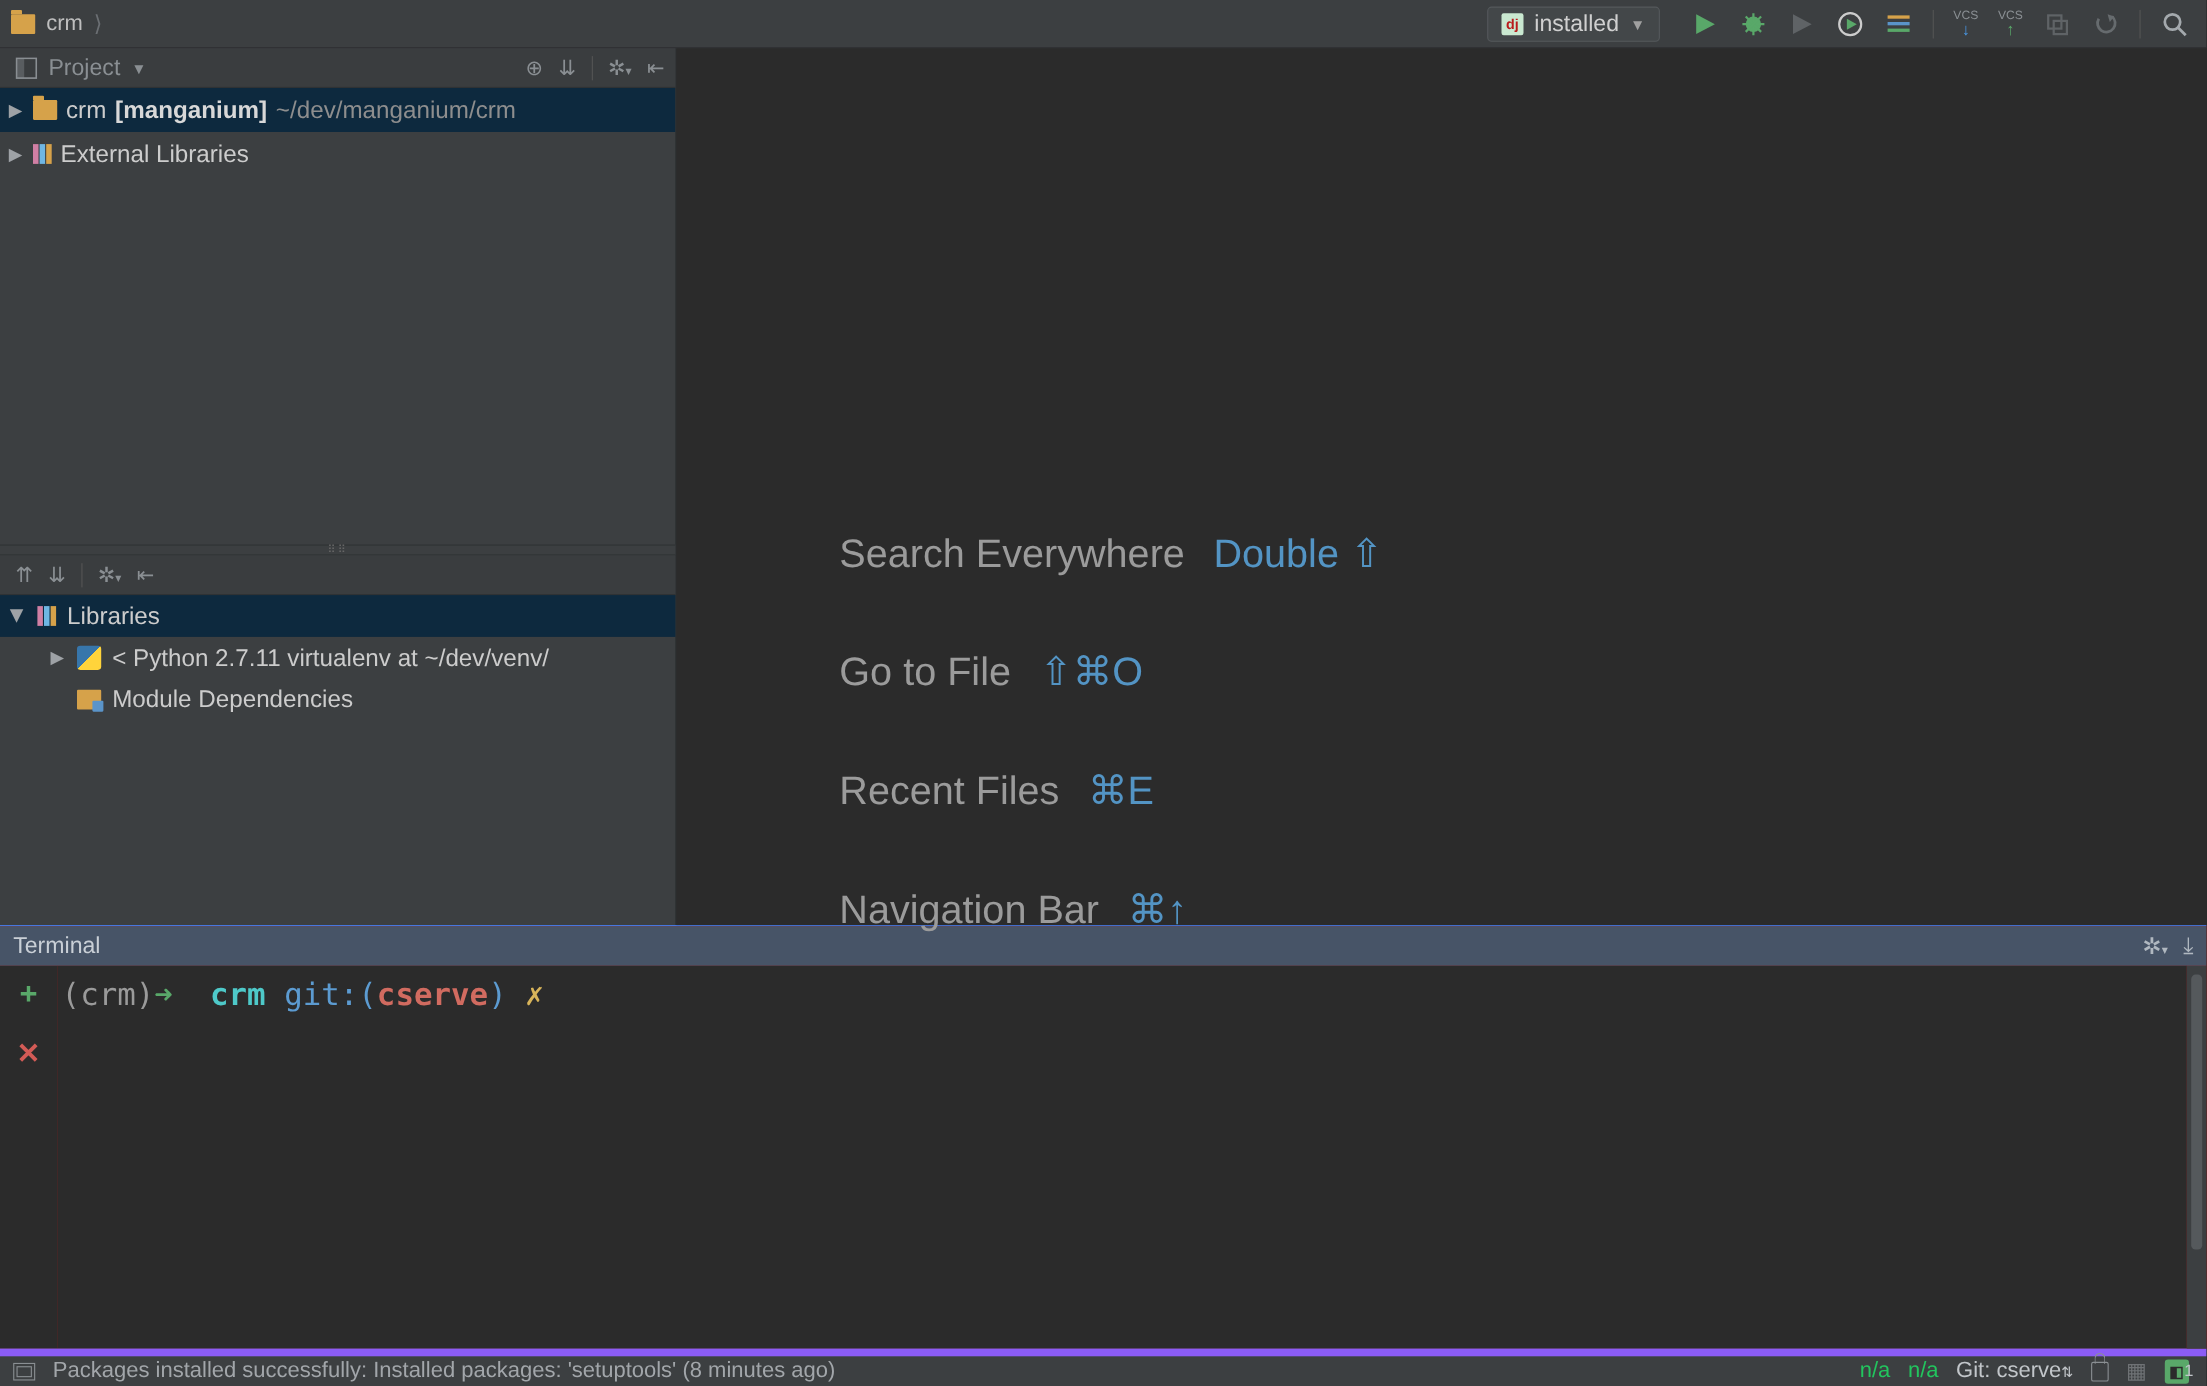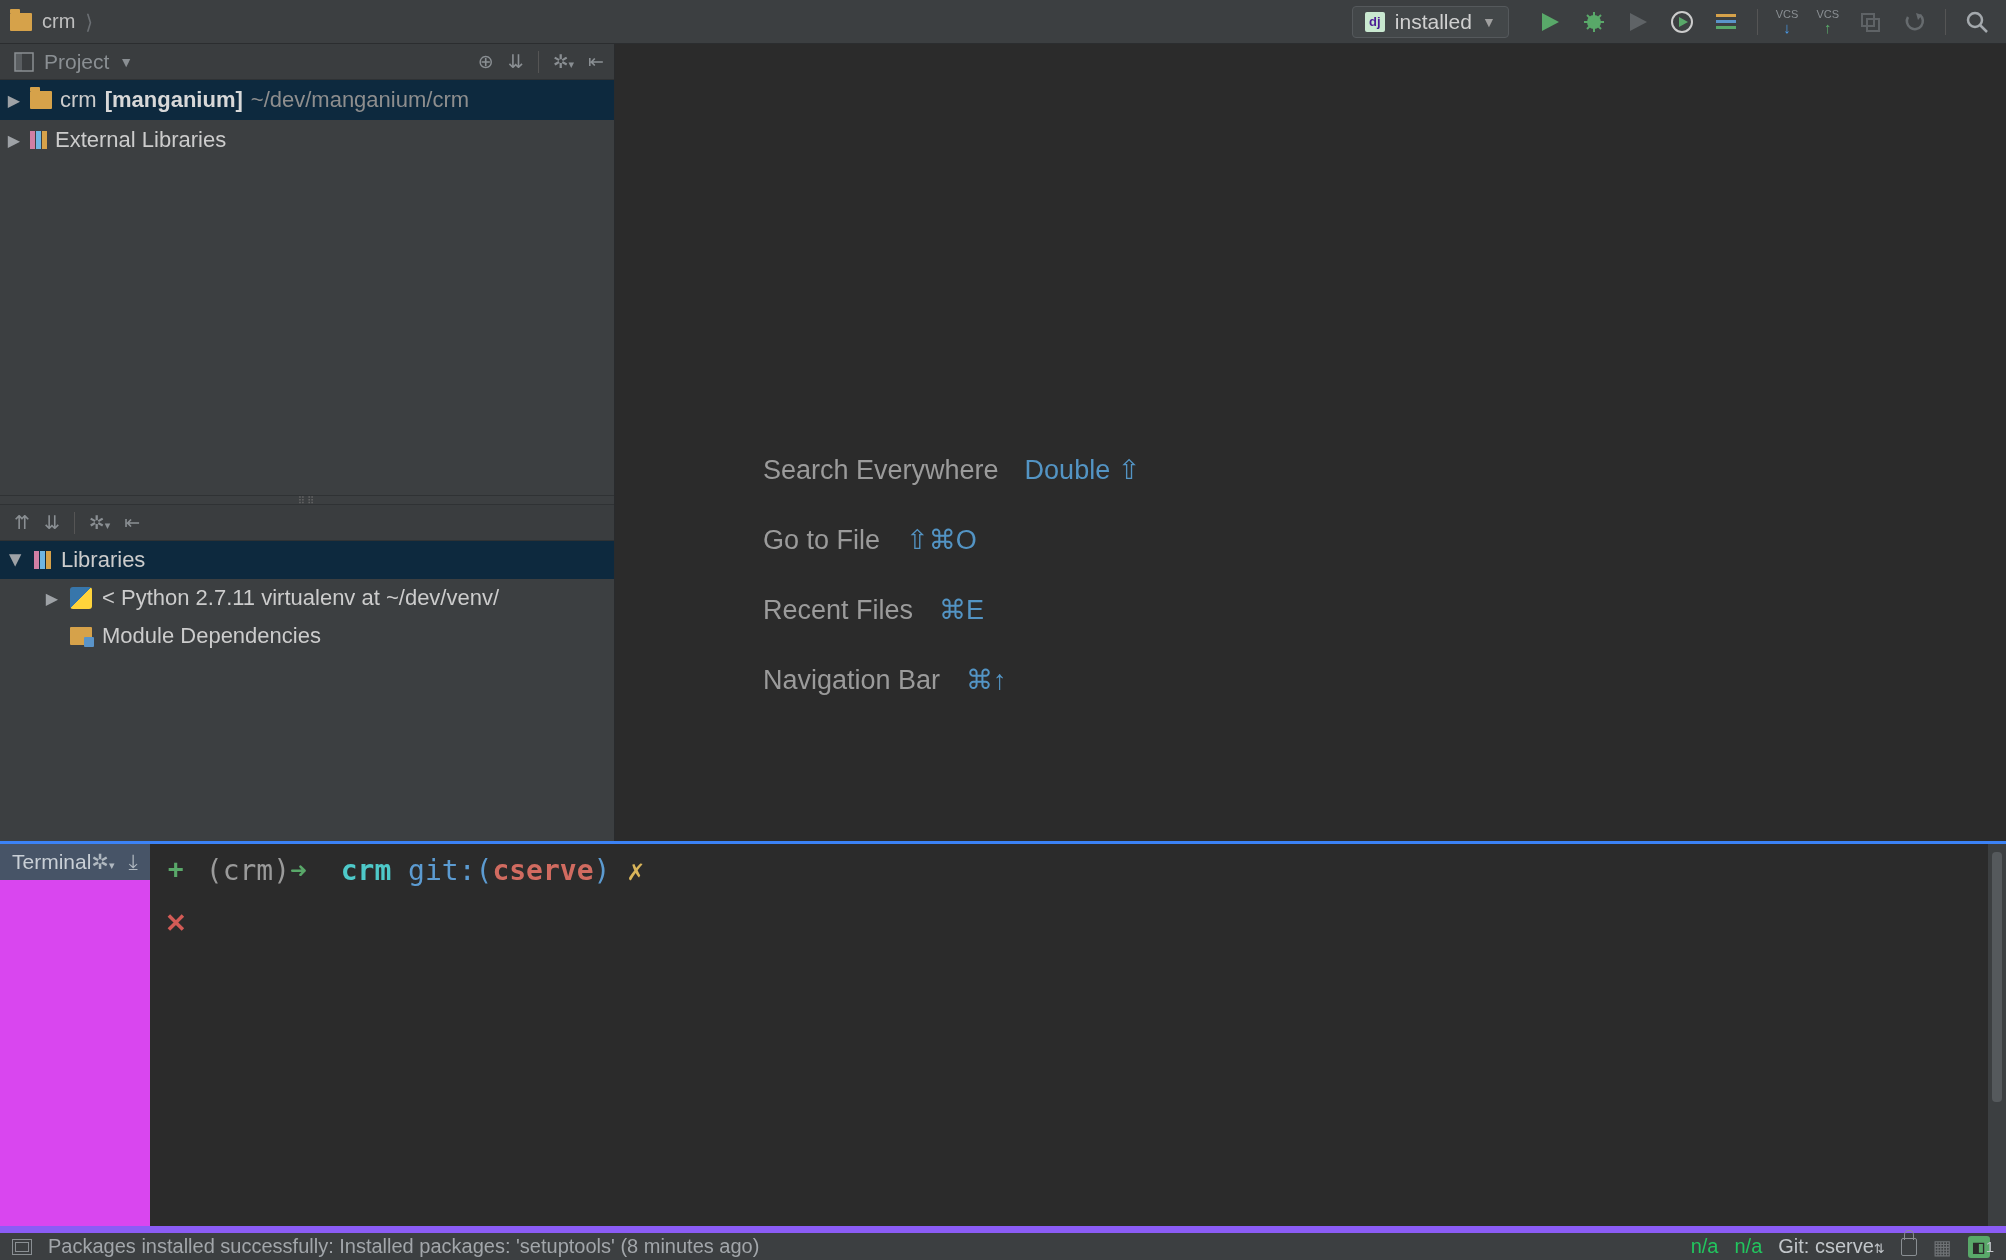--- a/index.html
+++ b/index.html
@@ -7,21 +7,21 @@
 .app { width:2006px; height:1260px; display:flex; flex-direction:column; }
 
 
 .topbar { height:44px; background:#3c3f41; display:flex; align-items:center; font-size:20px; color:#bfbfbf; border-bottom:1px solid #2b2d2f; }
 .breadcrumb { display:flex; align-items:center; padding:0 10px; gap:10px; }
 .folder-icon { width:22px; height:18px; background:#d6a24a; border-radius:1px; position:relative; display:inline-block; }
 .folder-icon::before{ content:""; position:absolute; top:-4px; left:0; width:10px; height:4px; background:#d6a24a; border-radius:1px 1px 0 0;}
 .bc-sep{ color:#6b6f73; font-size:20px;}
 .top-spacer{ flex:1; }
 .runconfig { display:flex; align-items:center; gap:10px; height:32px; padding:0 12px; background:#434749; border:1px solid #55595c; border-radius:4px; margin-right:12px;}
-.dj-icon { width:20px; height:20px; background:#c9e8d0; color:#4c1d95; font-size:13px; font-weight:bold; display:flex; align-items:center; justify-content:center; border-radius:2px;}
+.dj-icon { width:20px; height:20px; background:#c9e8d0; color:#b91c1c; font-size:13px; font-weight:bold; display:flex; align-items:center; justify-content:center; border-radius:2px;}
 .runconfig-label{ color:#d0d0d0; font-size:21px;}
 .chev-down{ color:#a0a0a0; font-size:14px;}
 .toolbar-buttons { display:flex; align-items:center; gap:18px; padding:0 16px;}
 .tb-icon { width:26px; height:26px; display:flex; align-items:center; justify-content:center; font-size:22px;}
 .tb-sep { width:1px; height:26px; background:#555;}
 .vcs-up,.vcs-down { font-size:11px; color:#8a8f93; line-height:1; text-align:center;}
 .vcs-down .arr{ color:#499bea; font-size:15px;}
 .vcs-up .arr{ color:#59a869; font-size:15px;}
 
 
@@ -53,27 +53,27 @@
 .struct-body { height:300px; display:flex; flex-direction:column;}
 .struct-row{ display:flex; align-items:center; height:38px; padding:0 8px; gap:10px; color:#ccc; font-size:22px;}
 .struct-row.selected{ background:#0d293e;}
 .py-icon{ width:22px; height:22px; background:linear-gradient(135deg,#3776ab 50%,#ffd43b 50%); border-radius:3px;}
 .moddep-icon{ width:22px; height:18px; background:#d6a24a; position:relative; border-radius:1px;}
 .moddep-icon::after{ content:""; position:absolute; right:-2px; bottom:-2px; width:10px; height:10px; background:#5a94c9; border-radius:1px;}
 
 
 .editor { flex:1; background:#2b2b2b; position:relative; }
 .hints { position:absolute; left:148px; top:410px; display:flex; flex-direction:column; gap:38px;}
-.hint-row { display:flex; align-items:flex-end; gap:26px; font-size:27px;}
+.hint-row { display:flex; align-items:flex-end; gap:26px; font-size:36px;margin-top:28px;}
 .hint-label { color:#9b9b9b; }
 .hint-key { color:#5394c4; }
 .hint-plain { color:#9b9b9b; font-size:27px;}
 
 
-.terminal { height:385px; display:flex; flex-direction:row; background:#d946ef; border-top:3px solid #3b82f6;}
+.terminal { height:385px; display:flex; flex-direction:column; background:#b91c1c; border-top:1px solid #3b82f6;}
 .term-header{ height:36px; background:#475467; display:flex; align-items:center; padding:0 12px; color:#c9cfd6; font-size:21px;}
 .term-header .sp{flex:1;}
 .term-header .icons{ display:flex; gap:14px; color:#b0b8c0;}
 .term-body{ flex:1; display:flex;}
 .term-gutter{ width:52px; display:flex; flex-direction:column; align-items:center; padding-top:10px; gap:22px; background:#2b2b2b;}
 .plus{ color:#59a869; font-size:28px; font-weight:bold;}
 .xclose{ color:#d35b56; font-size:26px; font-weight:bold;}
 .term-content{ flex:1; background:#2b2b2b; font-family:Menlo,monospace; font-size:28px; padding:10px 4px; color:#c7c7c7;}
 .t-grey{color:#9a9a9a;} .t-arrow{color:#59a869;} .t-cyan{color:#4ec9c9; font-weight:bold;} .t-blue{color:#5c9bd1;} .t-red{color:#d16b60; font-weight:bold;} .t-yellow{color:#d8b45a;}
 .term-scroll{ width:18px; background:#3c3f41; position:relative;}

